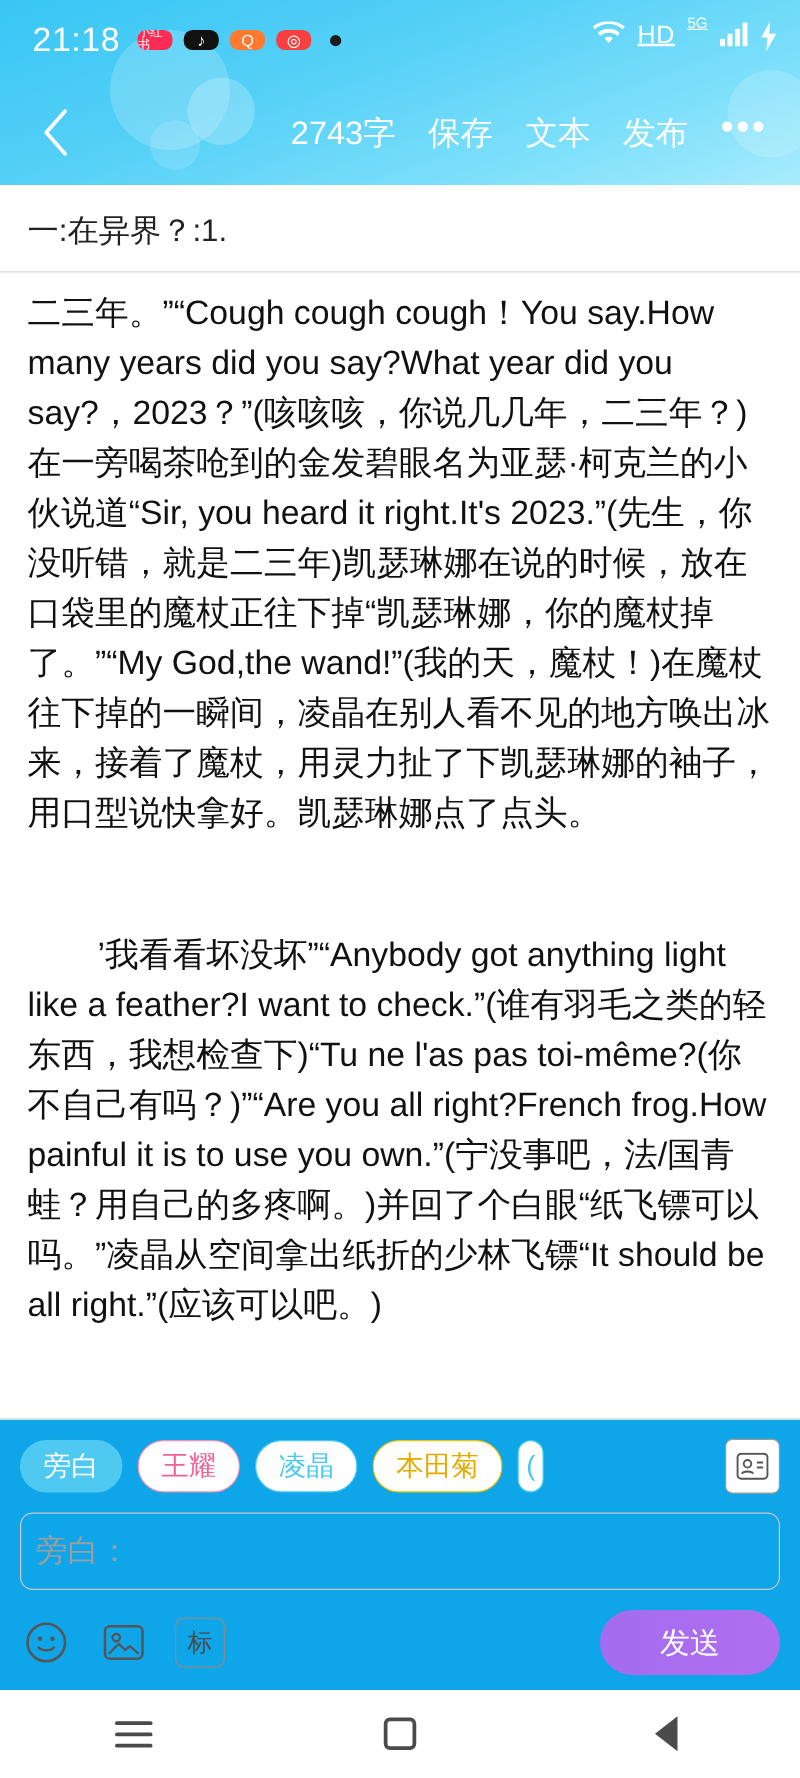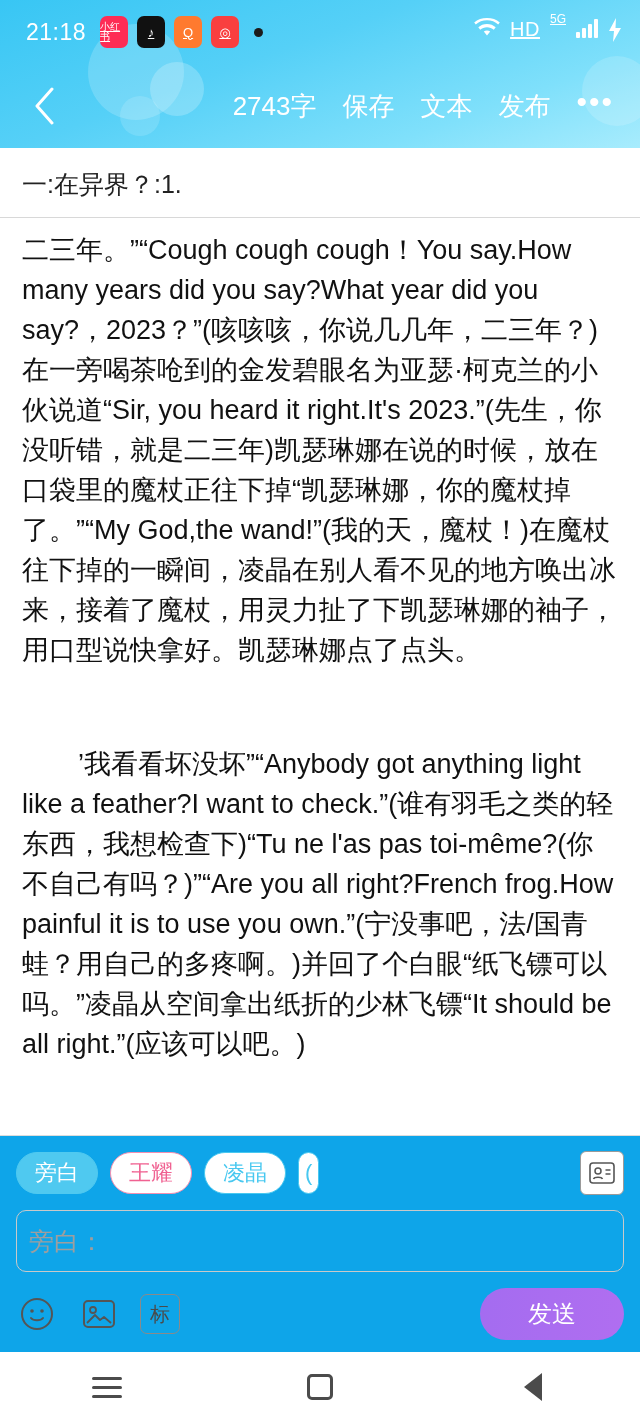--- a/index.html
+++ b/index.html
@@ -40,43 +40,42 @@
 
   .statusbar {
     position: relative;
     height: 64px;
     display: flex;
     align-items: center;
     padding: 0 18px 0 26px;
     color: #ffffff;
   }
   .status-time {
-    font-size: 23px;
+    font-size: 27px;
     letter-spacing: 0.5px;
     color: #ffffff;
     font-weight: 400;
     margin-right: 14px;
   }
   .status-icons-left {
     display: flex;
     align-items: center;
     gap: 9px;
   }
   .app-icon {
     width: 28px;
-    height: 32px;
+    height: 16px;
     border-radius: 7px;
     display: flex;
     align-items: center;
     justify-content: center;
     font-size: 13px;
     color: #fff;
     line-height: 1;
     overflow: hidden;
-    text-decoration: underline;
   }
   .ic-red { background: #fe2c55; font-size: 10px; }
   .ic-black { background: #111; }
   .ic-orange { background: #ff7a2f; }
   .ic-red2 { background: #f93f3f; }
   .dot-sep {
     width: 9px; height: 9px; border-radius: 50%;
     background: #1b1b1b; margin-left: 6px;
   }
   .status-right {
@@ -338,20 +337,21 @@
     <div class="para">二三年。”“Cough cough cough！You say.How many years did you say?What year did you say?，2023？”(咳咳咳，你说几几年，二三年？)在一旁喝茶呛到的金发碧眼名为亚瑟·柯克兰的小伙说道“Sir, you heard it right.It's 2023.”(先生，你没听错，就是二三年)凯瑟琳娜在说的时候，放在口袋里的魔杖正往下掉“凯瑟琳娜，你的魔杖掉了。”“My God,the wand!”(我的天，魔杖！)在魔杖往下掉的一瞬间，凌晶在别人看不见的地方唤出冰来，接着了魔杖，用灵力扯了下凯瑟琳娜的袖子，用口型说快拿好。凯瑟琳娜点了点头。</div>
     <div class="para spacer"></div>
     <div class="para indent">’我看看坏没坏”“Anybody got anything light like a feather?I want to check.”(谁有羽毛之类的轻东西，我想检查下)“Tu ne l'as pas toi-même?(你不自己有吗？)”“Are you all right?French frog.How painful it is to use you own.”(宁没事吧，法/国青蛙？用自己的多疼啊。)并回了个白眼“纸飞镖可以吗。”凌晶从空间拿出纸折的少林飞镖“It should be all right.”(应该可以吧。)</div>
   </div>
 
   <div class="composer">
     <div class="chip-row">
       <div class="chip active">旁白</div>
       <div class="chip pink">王耀</div>
       <div class="chip">凌晶</div>
+      <div class="chip yellow">本田菊</div>
       <div class="chip cut">(</div>
       <div class="card-btn">
         <svg width="26" height="22" viewBox="0 0 26 22">
           <rect x="1" y="1" width="24" height="20" rx="3" stroke="#555" stroke-width="1.6" fill="none"></rect>
           <circle cx="9" cy="9" r="3" stroke="#555" stroke-width="1.5" fill="none"></circle>
           <path d="M4.5 17c1-2.4 8-2.4 9 0" stroke="#555" stroke-width="1.5" fill="none"></path>
           <path d="M16.5 8h5M16.5 12h5" stroke="#555" stroke-width="1.5"></path>
         </svg>
       </div>
     </div>

